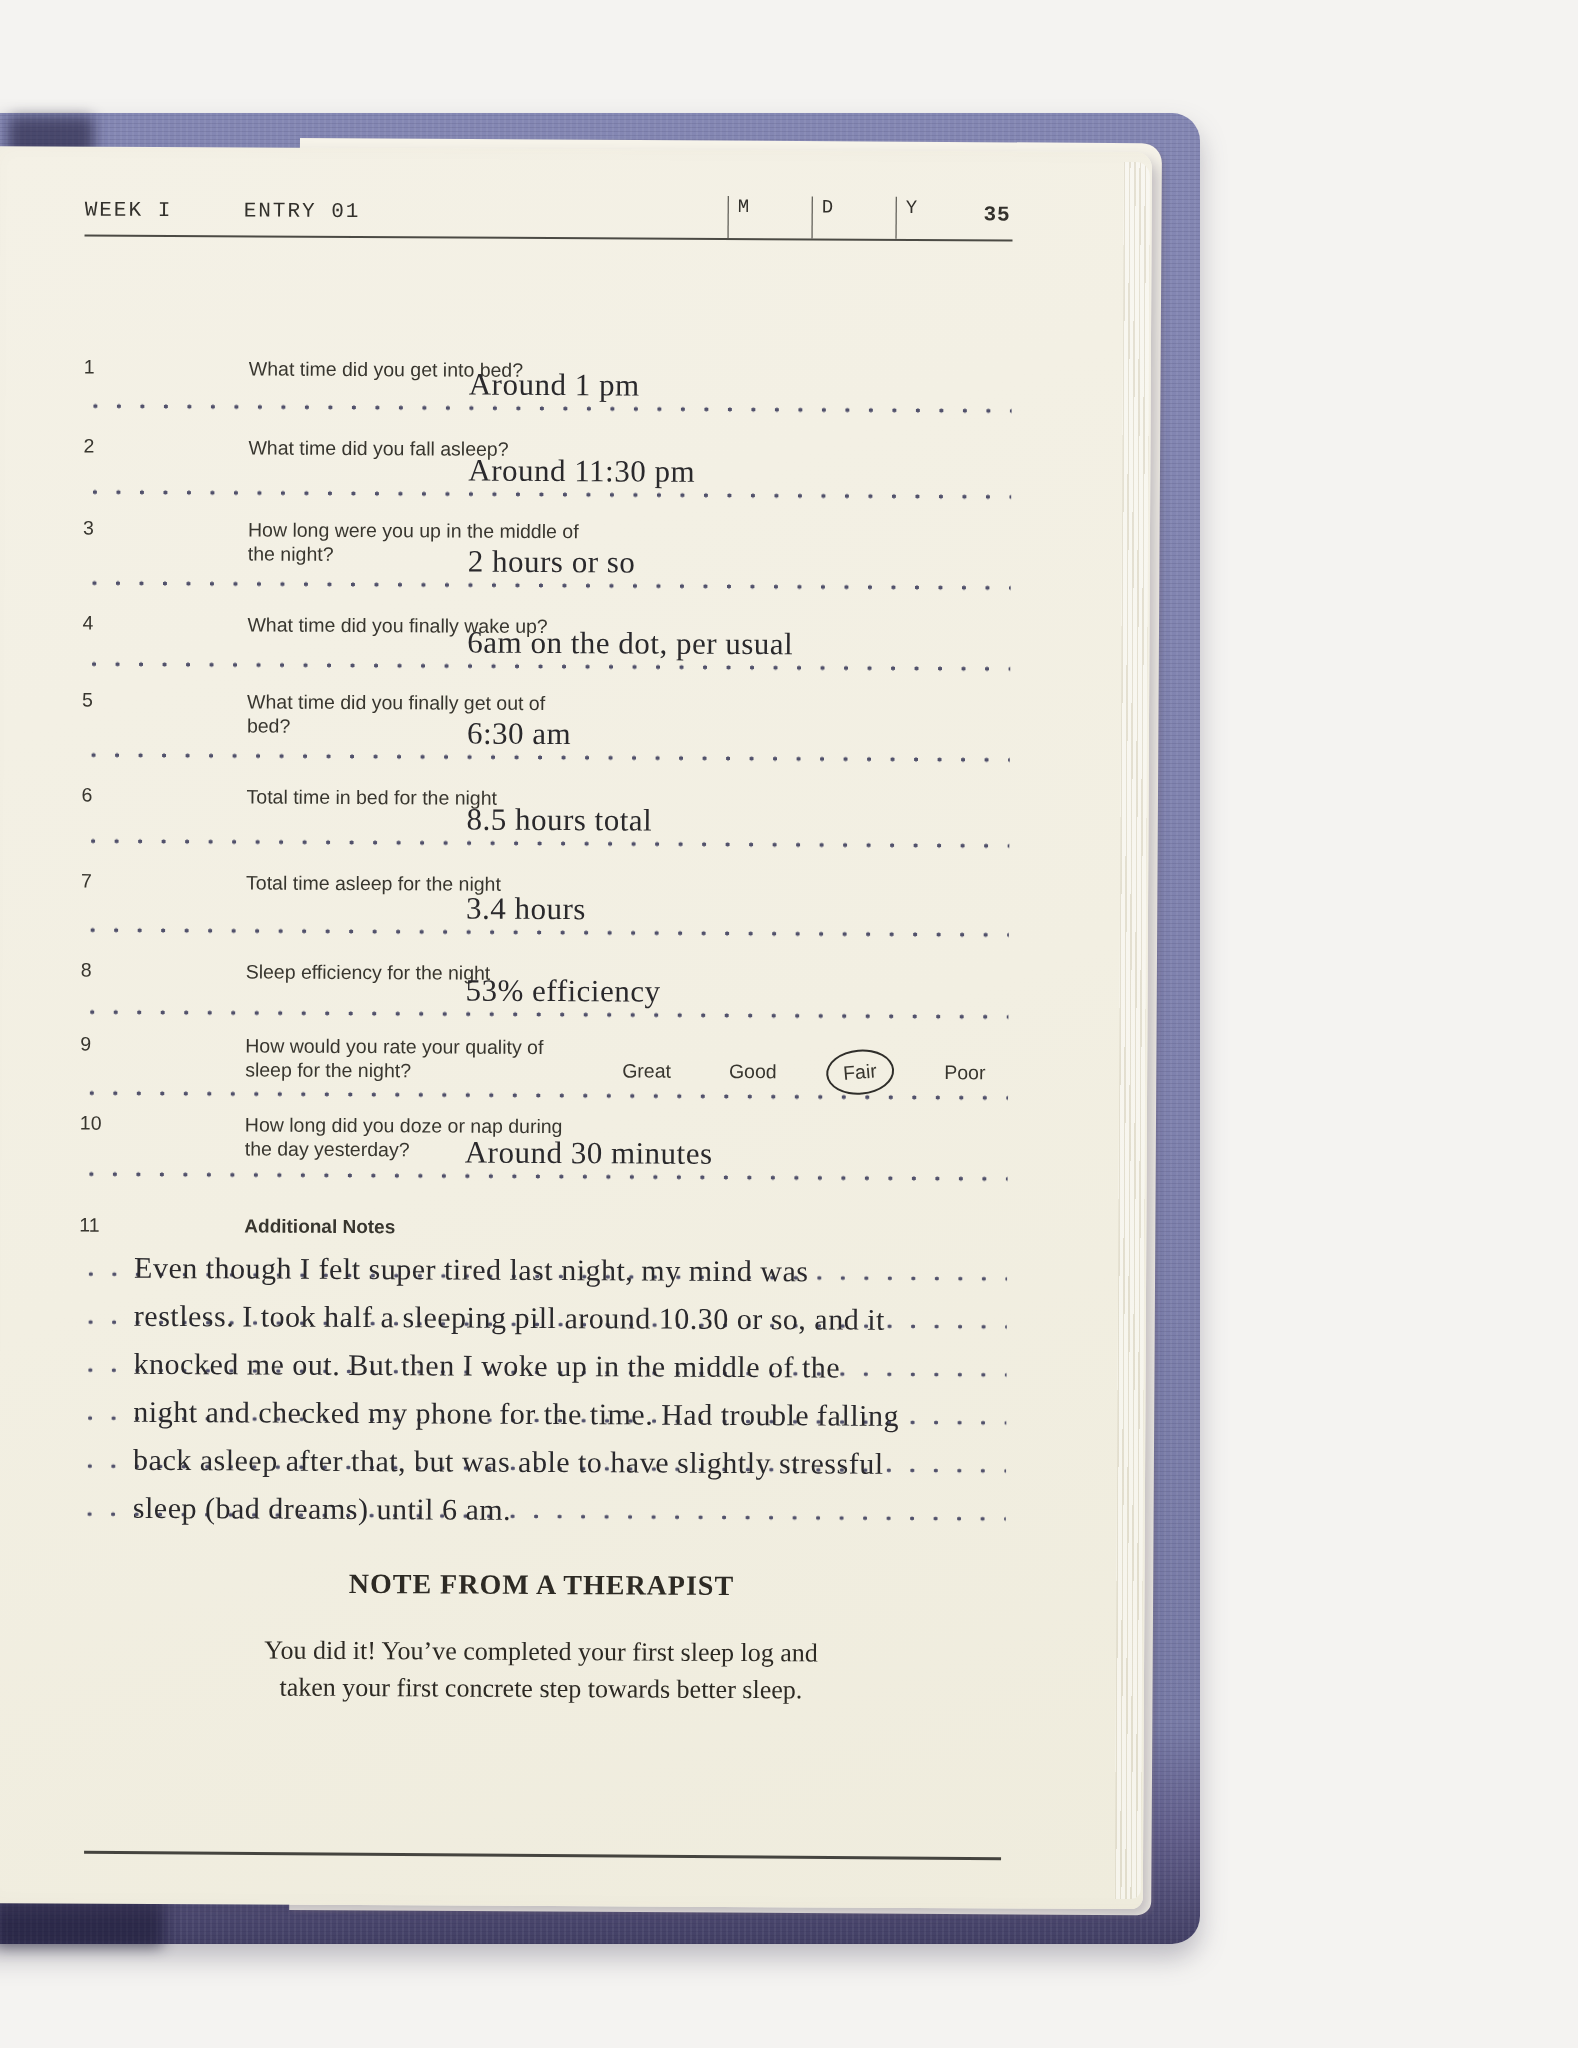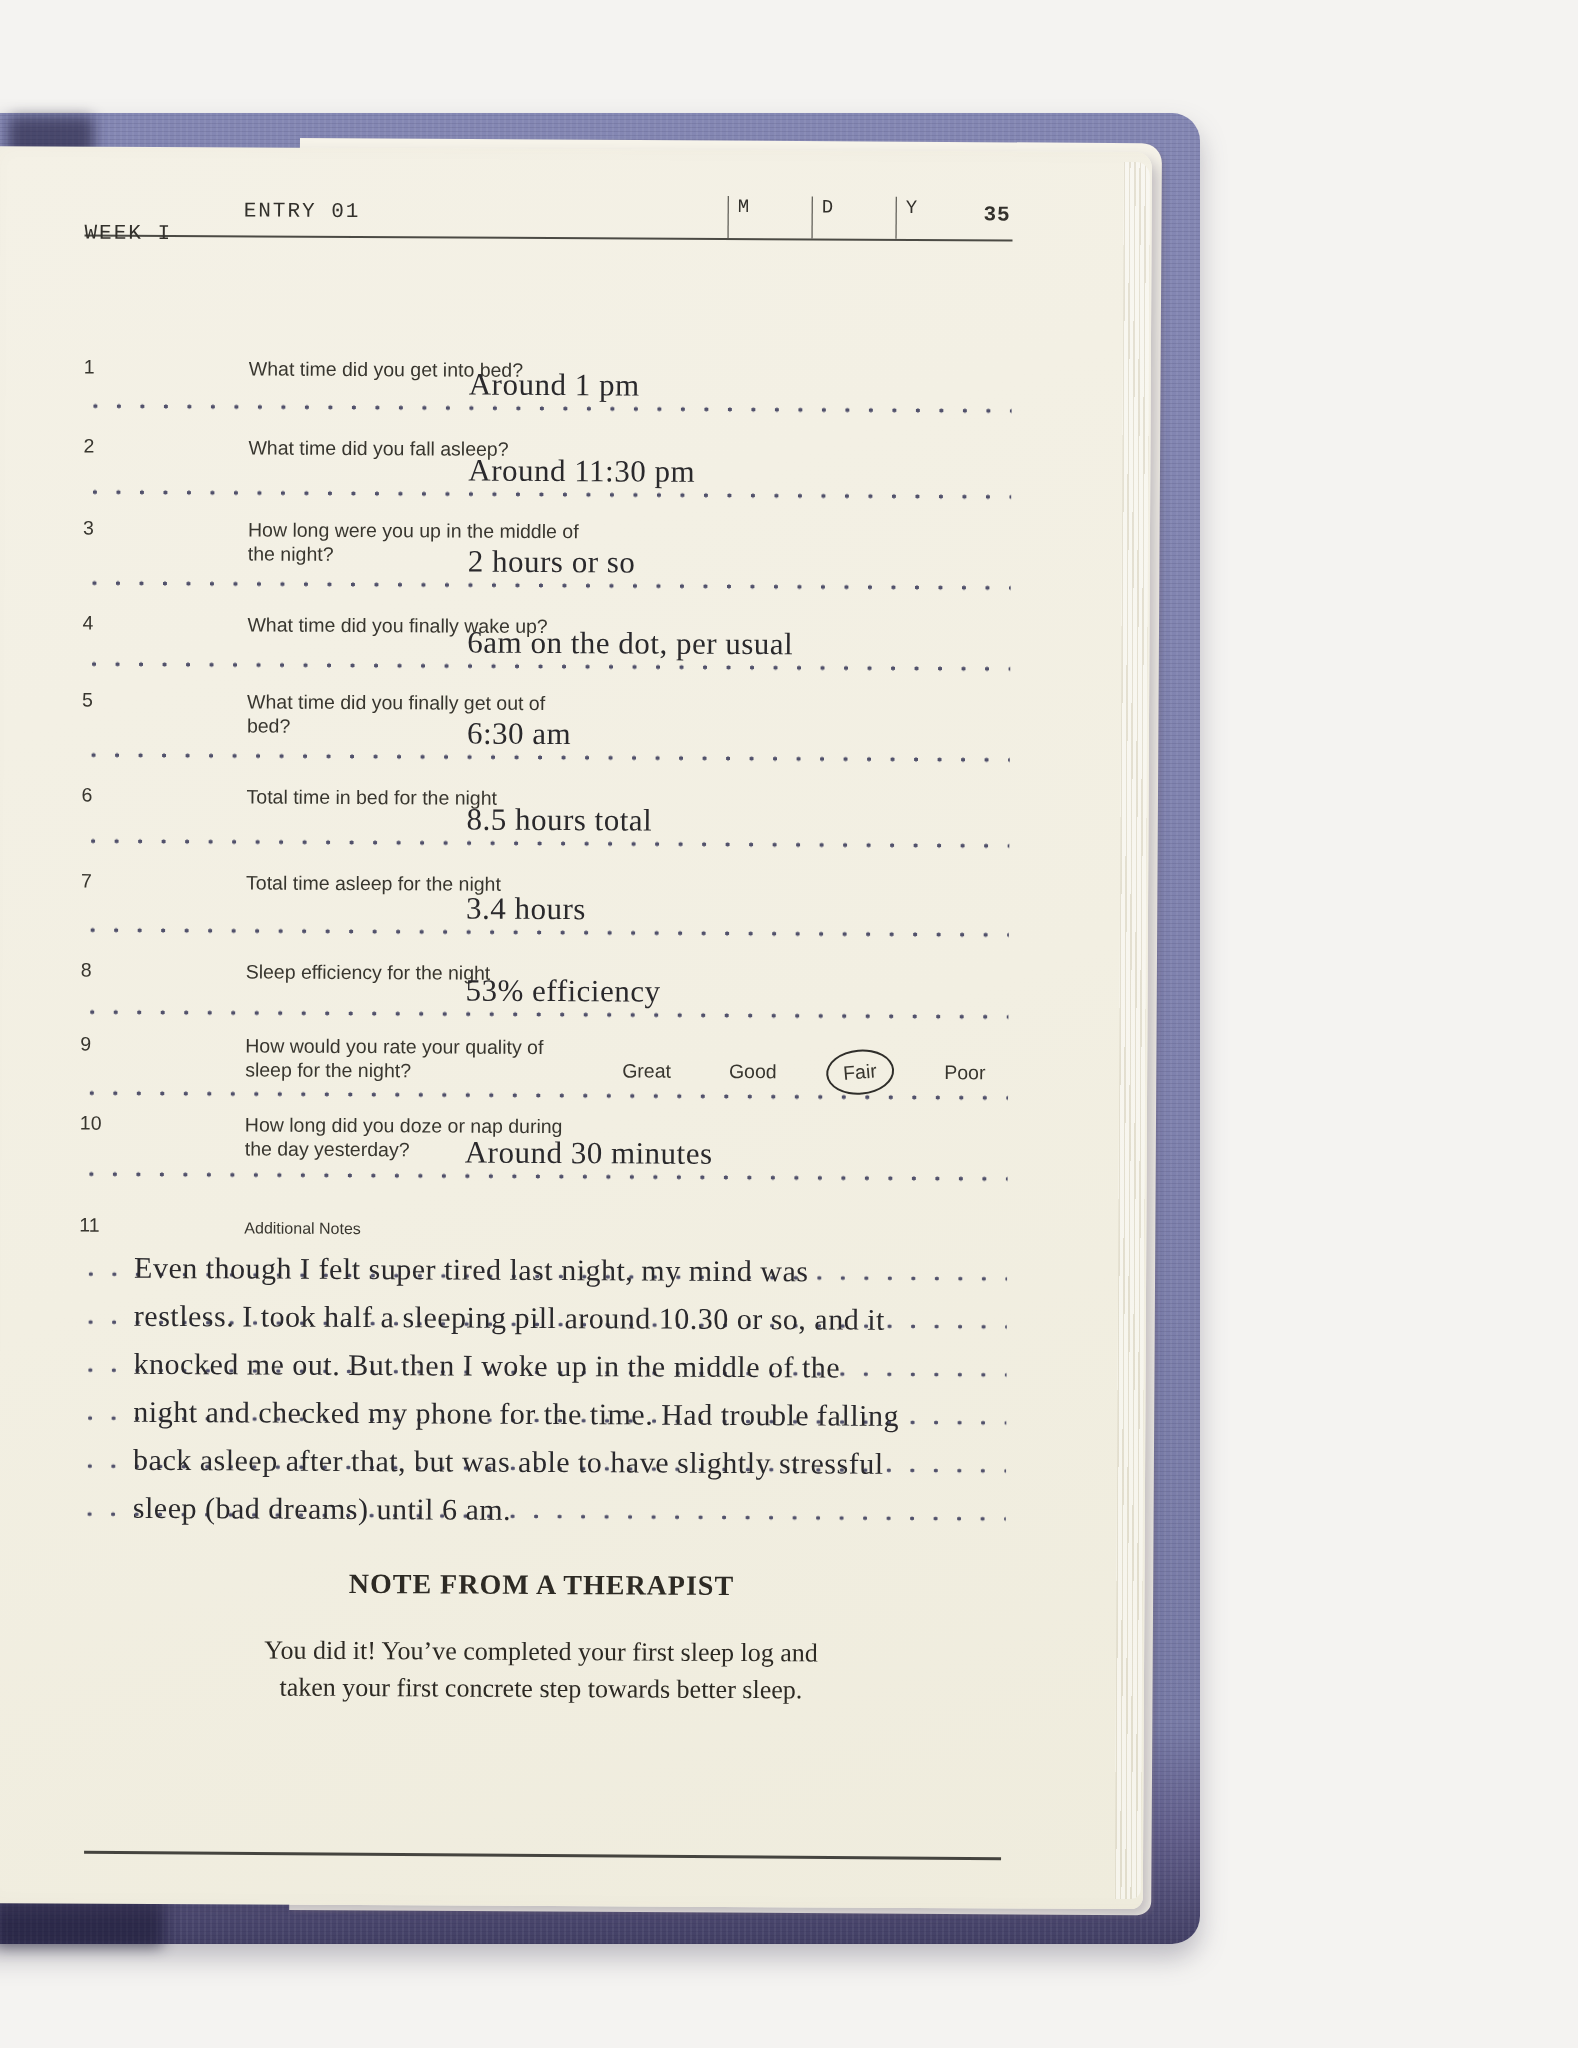--- a/index.html
+++ b/index.html
@@ -44,21 +44,21 @@
     border-radius:0 14px 10px 0;
   }
 
   
   .header{
     position:absolute;left:115px;top:44px;width:928px;height:44px;
     border-bottom:2.6px solid #4b4a44;
     font-family:"Liberation Mono","DejaVu Sans Mono",monospace;
     font-size:21px;letter-spacing:2px;color:#33312c;
   }
-  .hdr-week{position:absolute;left:0;top:8px;margin-top:23px;}
+  .hdr-week{position:absolute;left:0;top:8px;}
   .hdr-entry{position:absolute;left:159px;top:8px;}
   .date-field{position:absolute;top:2px;height:42px;border-left:1.6px solid #3a3833;padding-left:9px;font-size:19px;letter-spacing:1px;}
   .df-m{left:643px;} .df-d{left:727px;} .df-y{left:811px;}
   .hdr-page-num{position:absolute;right:2px;top:8px;letter-spacing:1px;font-weight:bold;}
 
   
   .qa-list{position:absolute;left:115px;top:195px;width:928px;}
   .q-row{position:relative;box-sizing:border-box;display:flex;align-items:flex-start;
     padding-top:26px;
     background-image:radial-gradient(circle,#51516b 1.8px,rgba(0,0,0,0) 2.3px);
@@ -81,21 +81,21 @@
   
   .rating{position:absolute;left:542px;bottom:14px;display:flex;align-items:center;gap:58px;
     font-size:19.5px;color:#38362f;font-weight:500;}
   .opt{position:relative;}
   .opt.selected{border:2.2px solid #2f2e2a;border-radius:50%;padding:9px 15px;margin:-9px -8px;
     transform:rotate(-5deg);}
 
   
   .notes{position:absolute;left:115px;top:1046px;width:928px;}
   .notes-head{height:44px;display:flex;align-items:flex-end;}
-  .notes-label{font-size:16px;color:#38362f;font-weight:400;}
+  .notes-label{font-size:19px;color:#38362f;font-weight:700;}
   .note-line{height:48px;display:flex;align-items:flex-end;padding-left:55px;box-sizing:border-box;
     font-family:cursive;font-size:30px;color:#2a292c;letter-spacing:0.5px;white-space:nowrap;
     background-image:radial-gradient(circle,#51516b 1.7px,rgba(0,0,0,0) 2.2px);
     background-size:23.5px 5px;background-repeat:repeat-x;background-position:left bottom 8px;}
 
   
   .therapist{position:absolute;left:115px;top:1420px;width:928px;text-align:center;
     font-family:"Liberation Serif","DejaVu Serif",serif;color:#2d2a24;}
   .t-title{font-size:28px;letter-spacing:1px;font-weight:600;}
   .t-body{margin-top:32px;font-size:26px;line-height:37px;}

